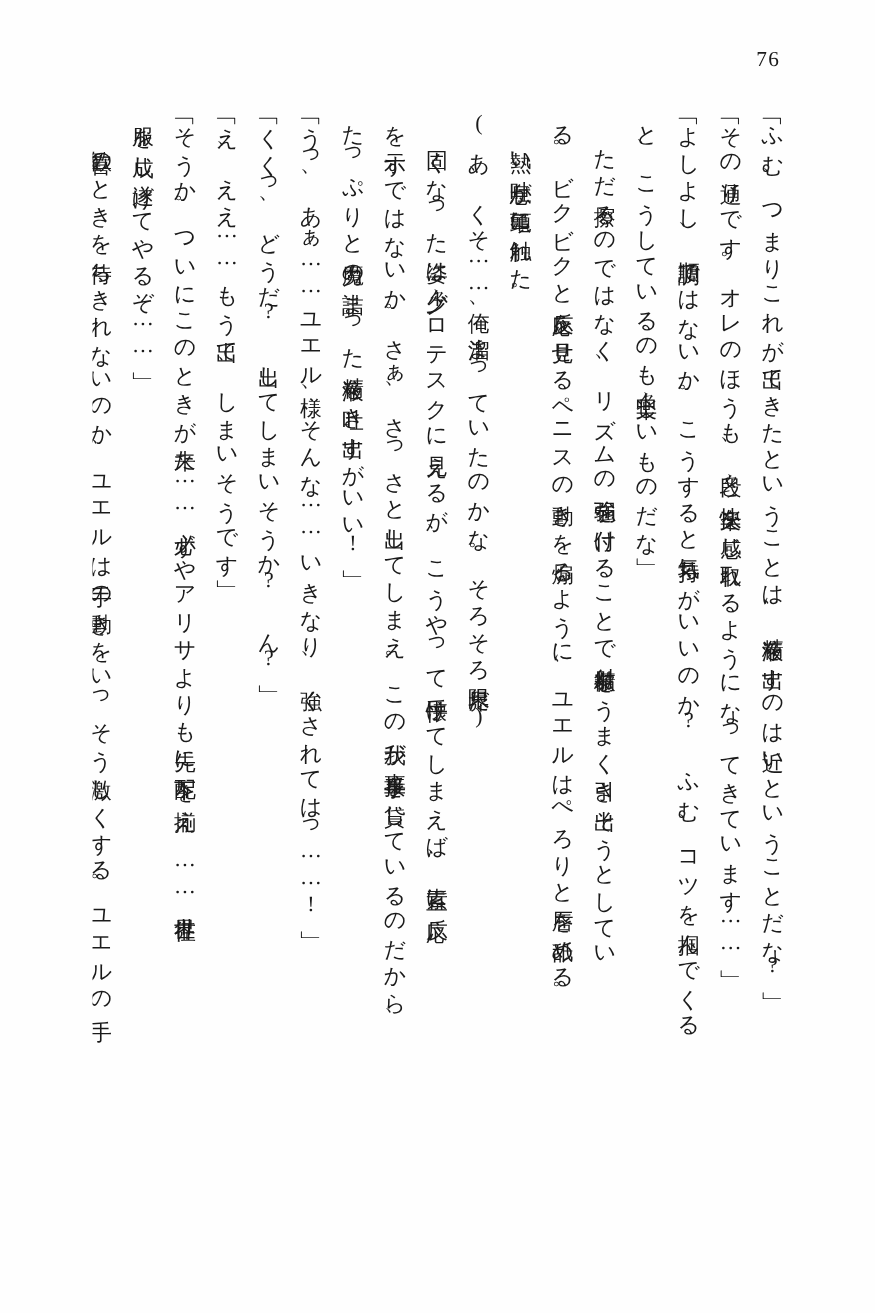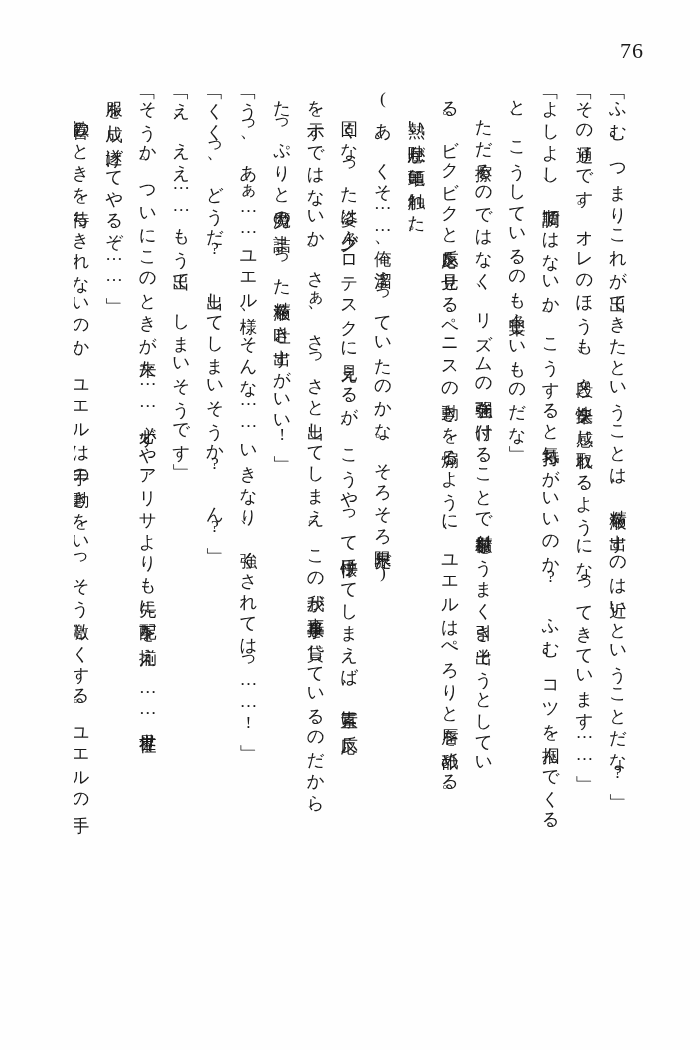--- a/index.html
+++ b/index.html
@@ -16,22 +16,22 @@
     overflow: hidden;
   }
   .page {
     position: absolute;
     inset: 0;
     background: #fefefe;
   }
   .page-number {
     position: absolute;
     top: 38px;
-    right: 56px;
-    font-size: 22px;
+    right: 76px;
+    font-size: 17px;
     letter-spacing: 1px;
     color: #1a1a1a;
     font-family: "Liberation Serif", "DejaVu Serif", serif;
   }
   .body-text {
     position: absolute;
     top: 88px;
     left: 74px;
     right: 66px;
     bottom: 40px;

